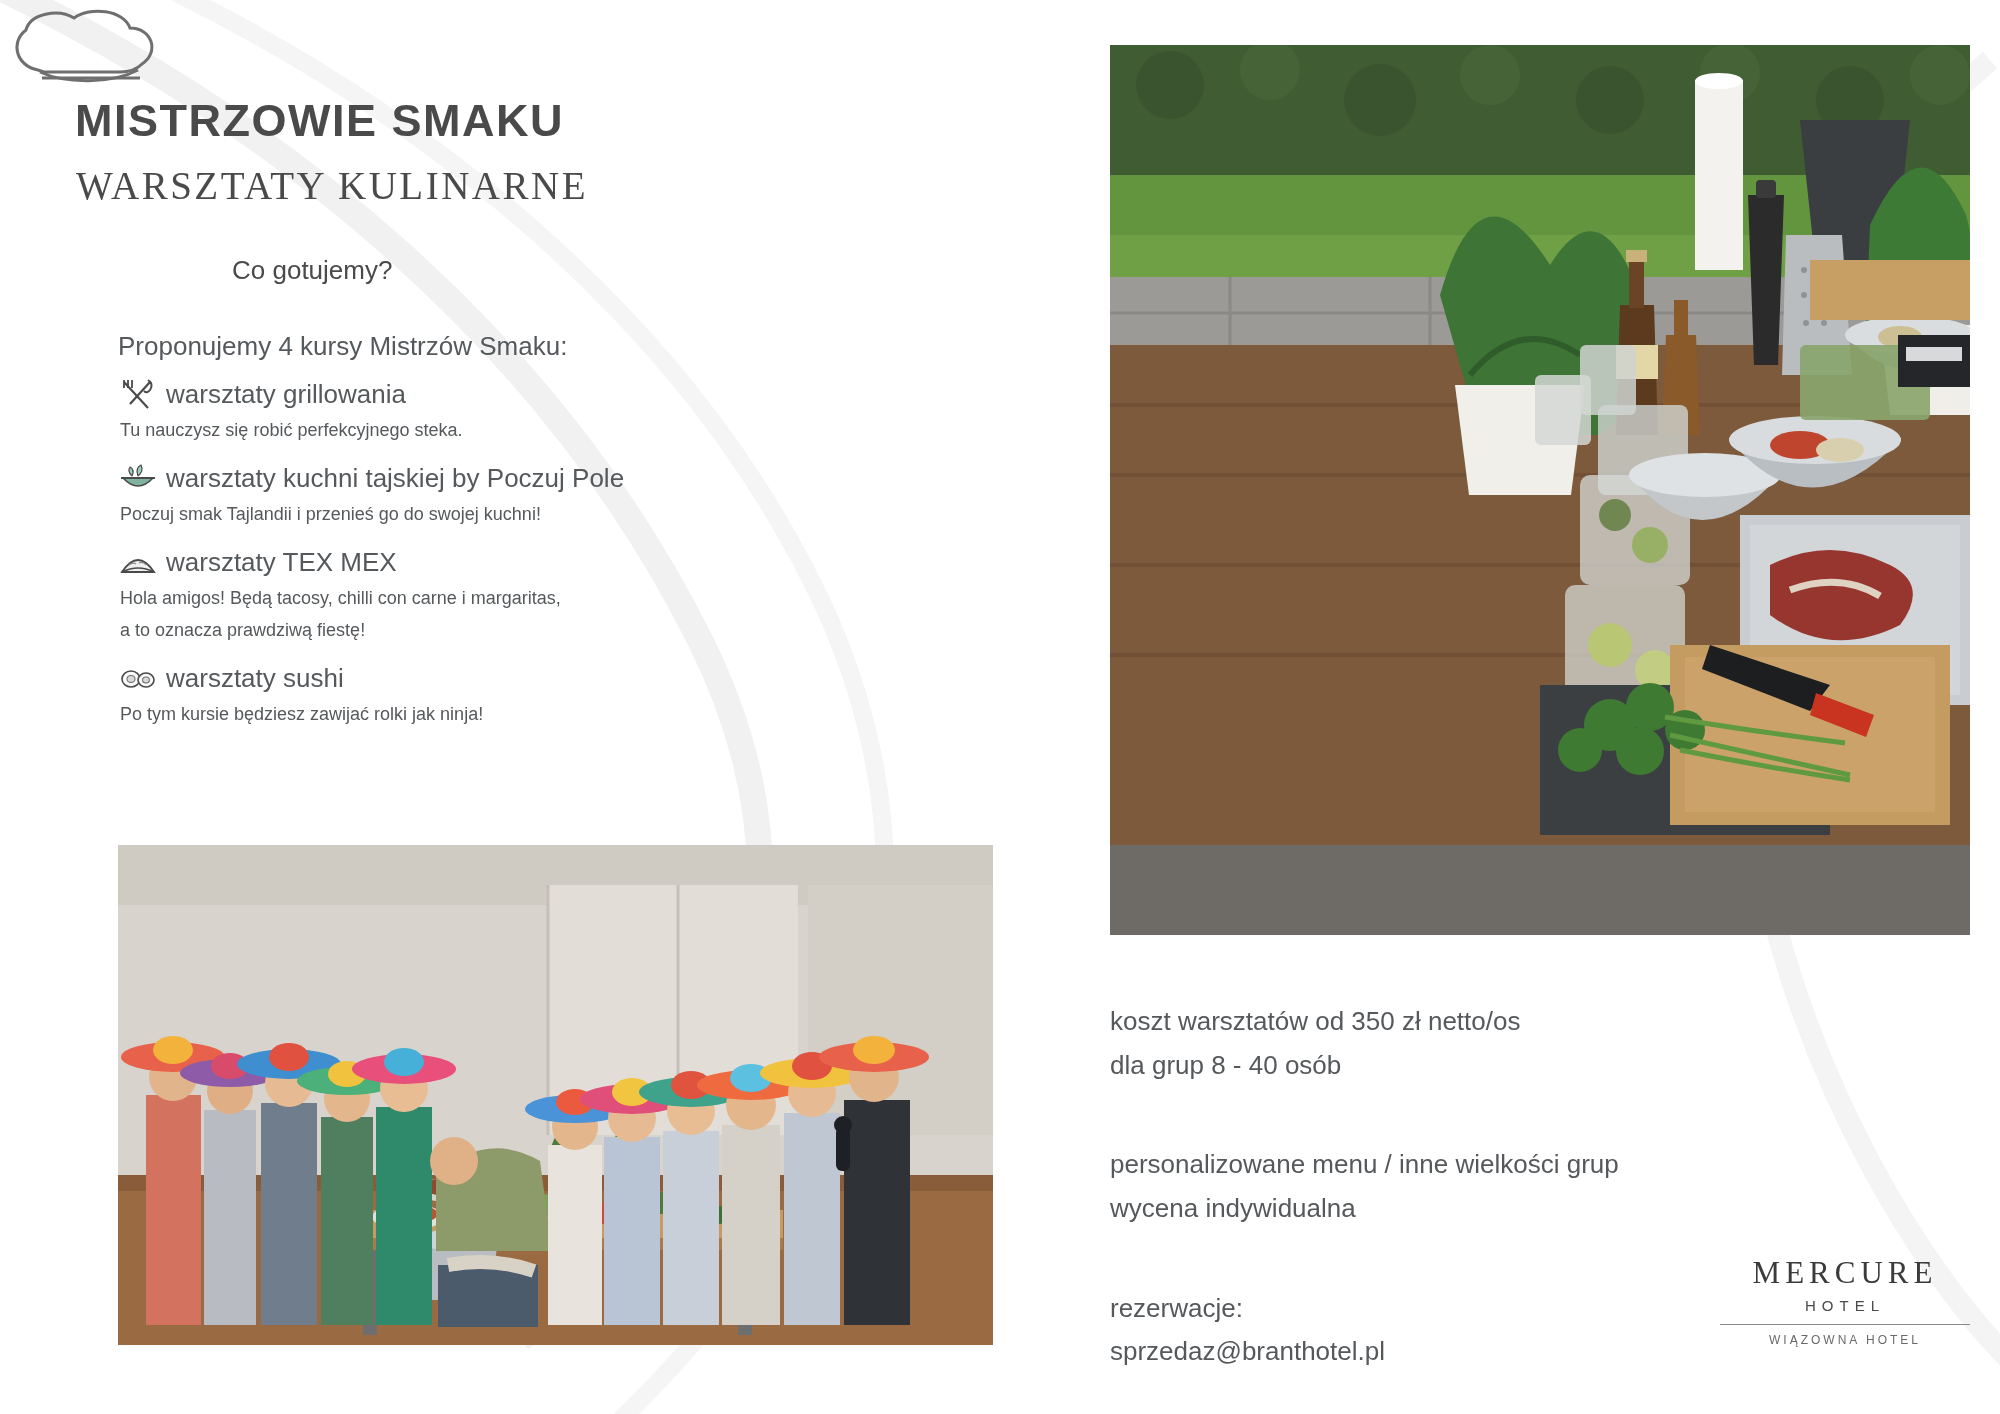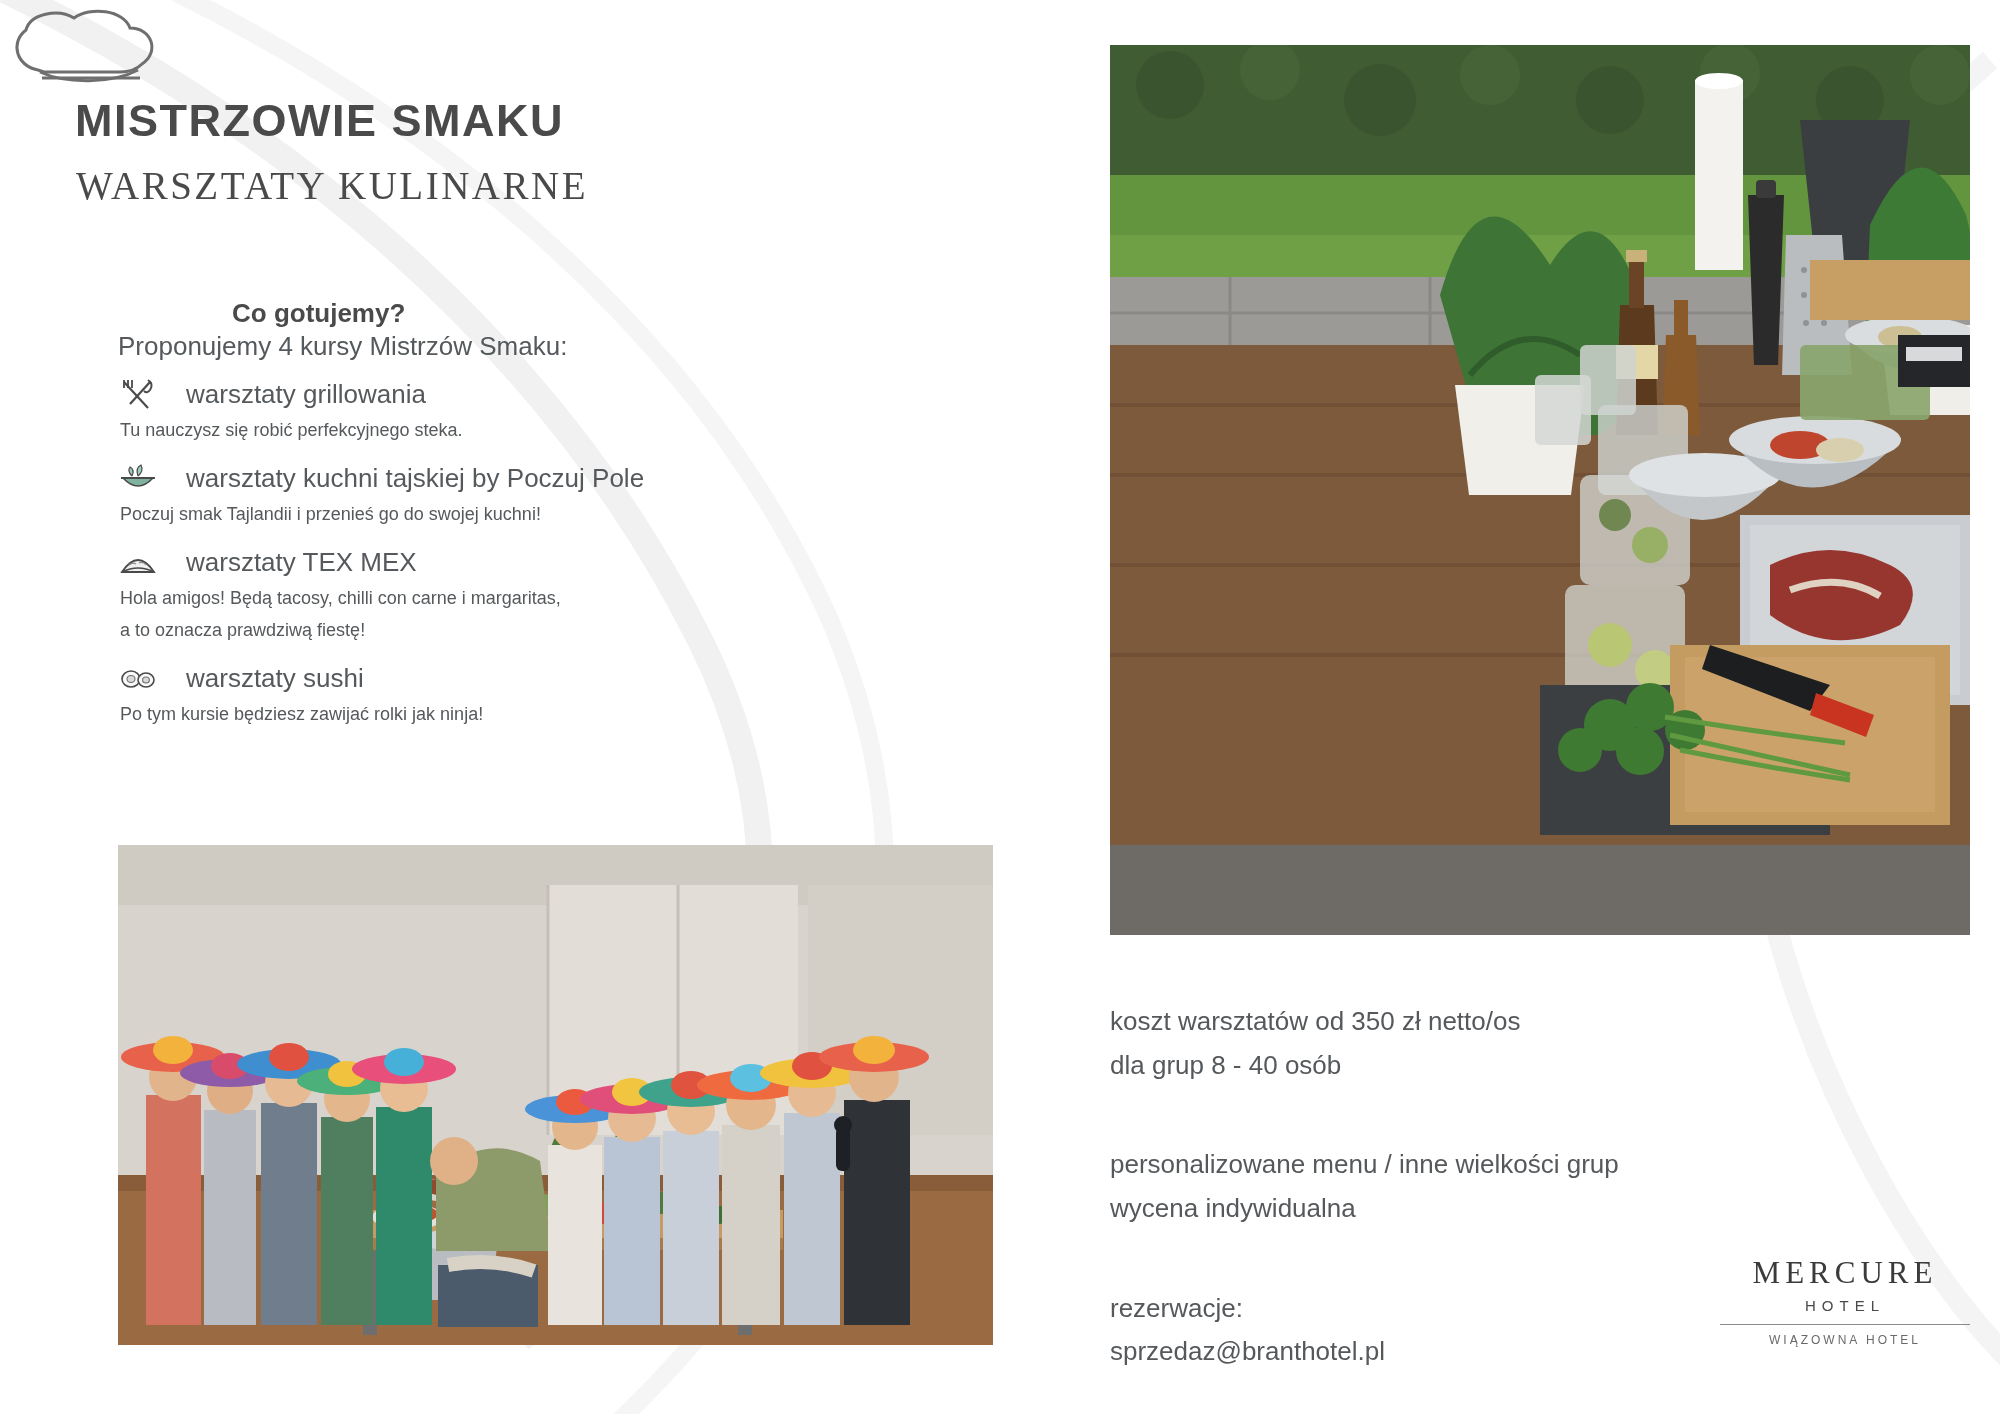--- a/index.html
+++ b/index.html
@@ -67,44 +67,43 @@
     letter-spacing: 2.5px;
     color: #4a4a4a;
     white-space: nowrap;
   }
 
   .question {
     position: absolute;
     left: 232px;
     top: 255px;
     font-size: 26px;
-    font-weight: bold;
+    font-weight: normal;
     color: #4a4a4a;
     white-space: nowrap;
-    margin-top: 43px;
   }
 
   .body-block {
     position: absolute;
     left: 118px;
     top: 325px;
     width: 880px;
   }
 
   .lead {
     font-size: 26px;
     color: #55595c;
     line-height: 1.62;
     margin: 0 0 8px 0;
   }
 
   .course {
     display: flex;
     align-items: center;
-    gap: 28px;
+    gap: 8px;
     margin-top: 4px;
   }
   .course-icon {
     width: 40px;
     height: 34px;
     display: inline-flex;
     align-items: center;
     justify-content: center;
     flex: 0 0 auto;
   }

